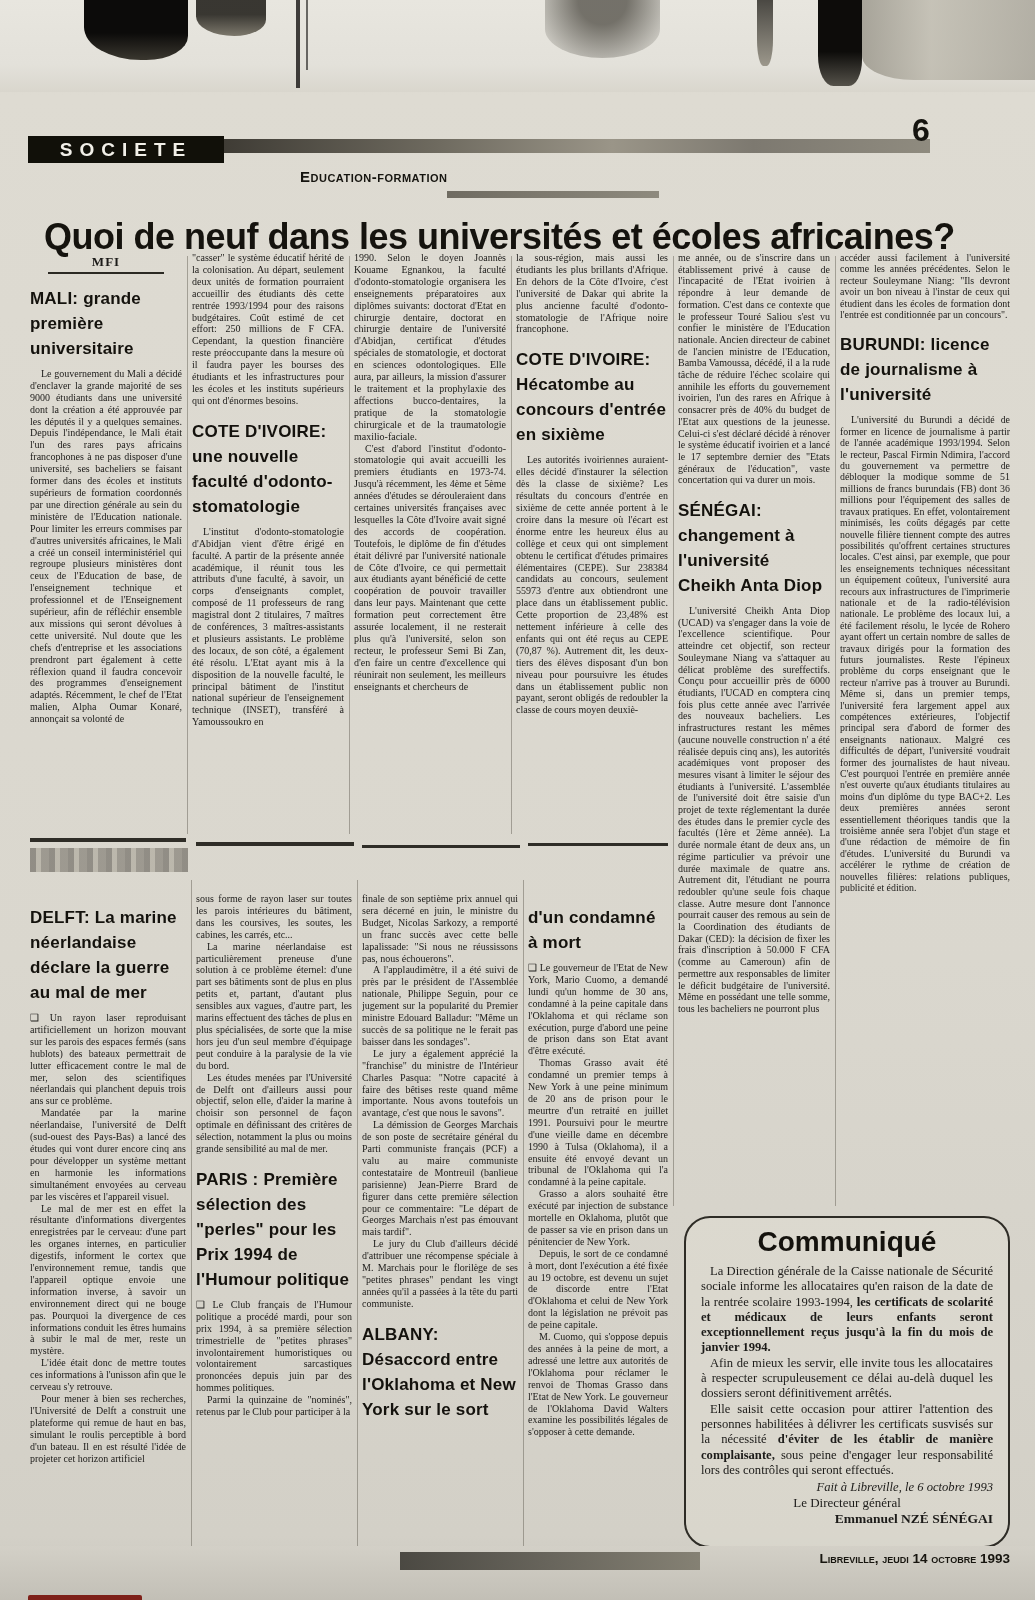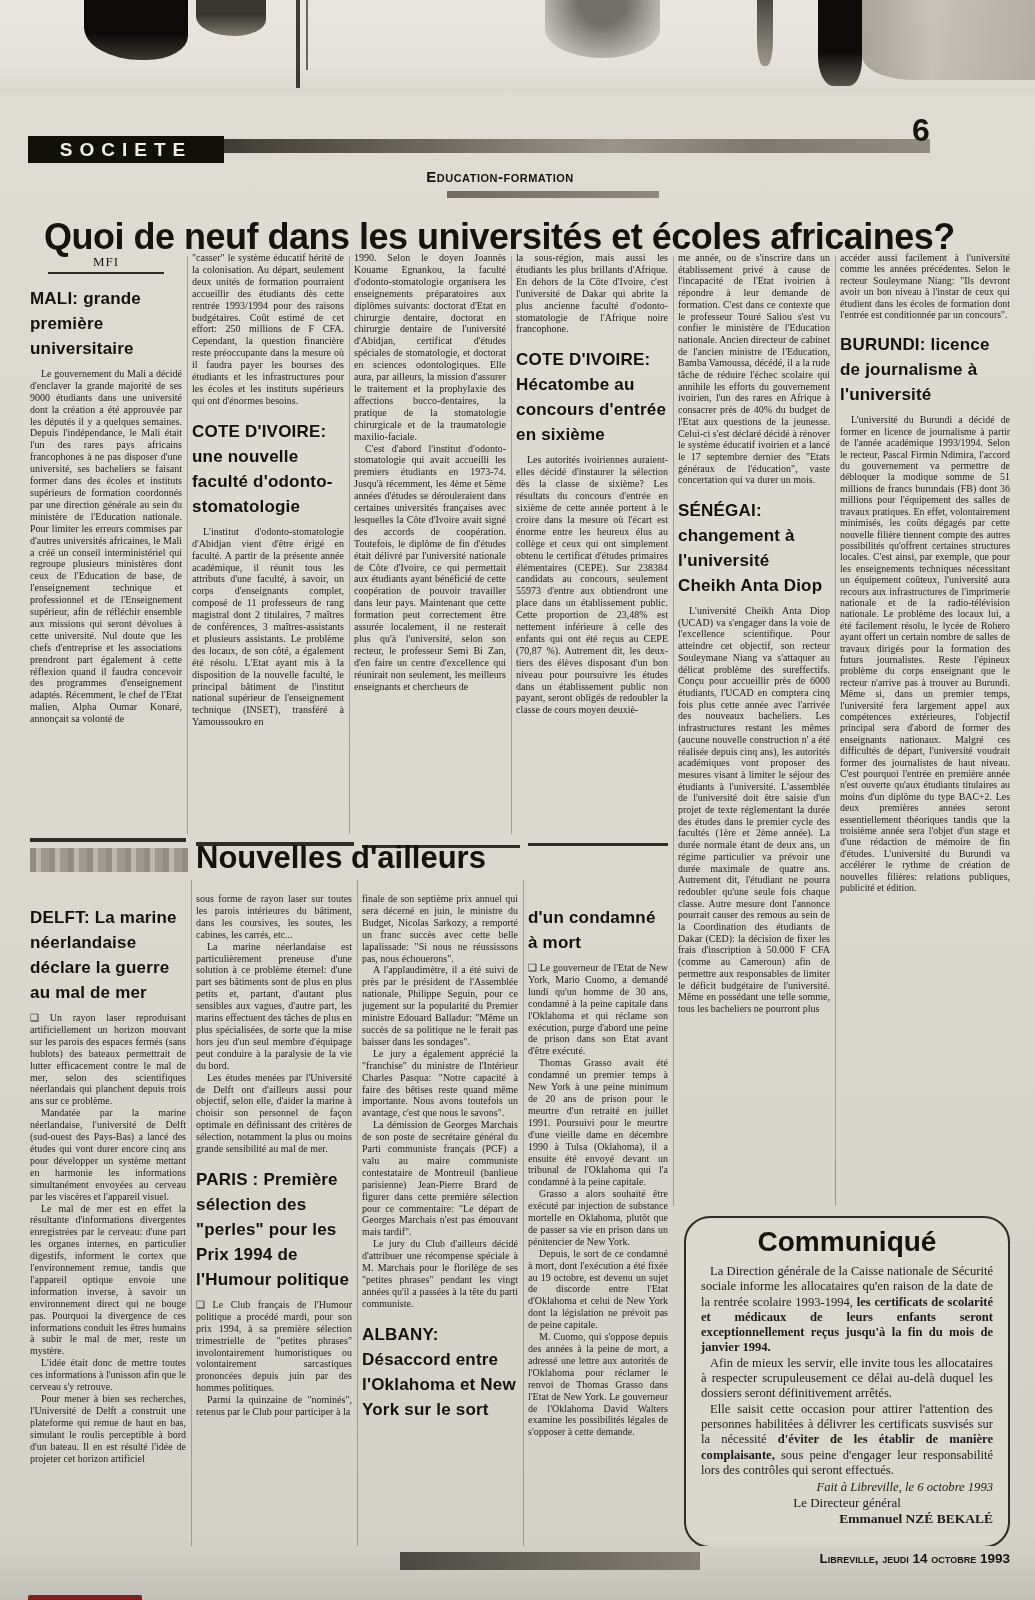--- a/index.html
+++ b/index.html
@@ -19,41 +19,41 @@
   .b6{left:757px;top:0;width:16px;height:66px;background:linear-gradient(180deg,#23211c,#8a8578);opacity:.8;border-radius:0 0 40% 40%;}
   .b7{left:818px;top:0;width:44px;height:86px;background:linear-gradient(180deg,#0d0c0a 60%,#55524a);border-radius:0 0 30% 35%;}
   .b8{left:862px;top:0;width:173px;height:80px;background:linear-gradient(90deg,#8c887c 0%,#b7b3a6 40%,#9d998d 100%);opacity:.7;border-radius:0 0 0 30%;}
   
   .societe-box{position:absolute;left:28px;top:136px;width:196px;height:27px;background:#111009;color:#f1efe8;
     font-family:"Liberation Sans","DejaVu Sans",sans-serif;font-weight:700;font-size:19px;letter-spacing:7px;
     display:flex;align-items:center;justify-content:center;}
   .header-bar{position:absolute;left:224px;top:139px;width:706px;height:14px;
     background:linear-gradient(90deg,#3f3c35 0%,#6e6a5f 30%,#9a9588 55%,#7d7970 75%,#8f8b7f 100%);}
   .pagenum{position:absolute;left:912px;top:112px;font-family:"Liberation Sans","DejaVu Sans",sans-serif;font-weight:700;font-size:32px;color:#15140f;}
-  .kicker{position:absolute;left:300px;top:168px;width:400px;text-align:center;
+  .kicker{position:absolute;left:300px;top:168px;width:400px;text-align:left;
     font-family:"Liberation Sans","DejaVu Sans",sans-serif;font-weight:700;font-size:15px;letter-spacing:.5px;
     font-variant:small-caps;color:#15140f;}
   .kicker-bar{position:absolute;left:447px;top:191px;width:212px;height:7px;background:linear-gradient(90deg,#6f6b61,#8e8a7e);}
   .headline{position:absolute;left:28px;top:200px;width:980px;
     font-family:"Liberation Sans","DejaVu Sans",sans-serif;font-weight:700;font-size:36px;letter-spacing:-.5px;color:#15130e;}
   
   .col{position:absolute;overflow:hidden;text-align:justify;font-size:10px;line-height:11.9px;}
   .c1{left:30px;top:252px;width:152px;height:584px;}
   .c2{left:192px;top:252px;width:152px;height:584px;}
   .c3{left:354px;top:252px;width:152px;height:584px;}
   .c4{left:516px;top:252px;width:152px;height:584px;}
   .c5{left:678px;top:252px;width:152px;height:958px;font-size:10px;line-height:11.7px;}
   .c6{left:840px;top:252px;width:170px;height:958px;font-size:9.9px;line-height:11.4px;}
   .vrule{position:absolute;width:1px;background:rgba(90,86,76,.45);}
   .blk{margin:0;}
   .blk-para{text-indent:11px;}
   .blk-para-noindent,.blk-para-bullet{text-indent:0;}
   .blk-heading{font-family:"Liberation Sans","DejaVu Sans",sans-serif;font-weight:700;font-size:17px;line-height:25px;
     text-align:left;margin:12px 0 7px;color:#14120d;letter-spacing:.2px;}
-  .blk-byline{font-weight:400;font-size:13px;text-align:center;letter-spacing:1px;
+  .blk-byline{font-weight:700;font-size:13px;text-align:center;letter-spacing:1px;
     border-bottom:2px solid #2b2923;padding-bottom:4px;margin:4px 18px 9px;}
   .hrule{position:absolute;background:#2f2d27;}
   
   .noise-strip{position:absolute;left:30px;top:848px;width:158px;height:24px;opacity:.55;
     background:repeating-linear-gradient(90deg,#55514a 0 6px,#a29d90 6px 11px,#6b675e 11px 19px);}
   .section2-title{position:absolute;left:196px;top:840px;width:400px;
     font-family:"Liberation Sans","DejaVu Sans",sans-serif;font-weight:700;font-size:31px;color:#14120d;}
   .bc1{left:30px;top:893px;width:156px;height:660px;}
   .bc2{left:196px;top:893px;width:156px;height:660px;}
   .bc3{left:362px;top:893px;width:156px;height:660px;}
@@ -134,21 +134,20 @@
   <div class="vrule" style="left:511px;top:256px;height:578px"></div>
   <div class="vrule" style="left:673px;top:256px;height:950px"></div>
   <div class="vrule" style="left:835px;top:256px;height:950px"></div>
 
   <div class="hrule" style="left:30px;top:838px;width:156px;height:4px"></div>
   <div class="hrule" style="left:196px;top:842px;width:158px;height:4px"></div>
   <div class="hrule" style="left:362px;top:845px;width:158px;height:3px"></div>
   <div class="hrule" style="left:528px;top:843px;width:140px;height:3px"></div>
 
   <div class="noise-strip"></div>
-  <h2 class="section2-title" style="margin:0">Nouvelles d'ailleurs</h2>
 
   <div class="col bc1">
       <div class="blk blk-heading">DELFT: La marine néerlandaise déclare la guerre au mal de mer</div>
       <div class="blk blk-para-bullet">❑ Un rayon laser reproduisant artificiellement un horizon mouvant sur les parois des espaces fermés (sans hublots) des bateaux permettrait de lutter efficacement contre le mal de mer, selon des scientifiques néerlandais qui planchent depuis trois ans sur ce problème.</div>
       <div class="blk blk-para">Mandatée par la marine néerlandaise, l'université de Delft (sud-ouest des Pays-Bas) a lancé des études qui vont durer encore cinq ans pour développer un système mettant en harmonie les informations simultanément envoyées au cerveau par les viscères et l'appareil visuel.</div>
       <div class="blk blk-para">Le mal de mer est en effet la résultante d'informations divergentes enregistrées par le cerveau: d'une part les organes internes, en particulier digestifs, informent le cortex que l'environnement remue, tandis que l'appareil optique envoie une information inverse, à savoir un environnement direct qui ne bouge pas. Pourquoi la divergence de ces informations conduit les êtres humains à subir le mal de mer, reste un mystère.</div>
       <div class="blk blk-para">L'idée était donc de mettre toutes ces informations à l'unisson afin que le cerveau s'y retrouve.</div>
       <div class="blk blk-para">Pour mener à bien ses recherches, l'Université de Delft a construit une plateforme qui remue de haut en bas, simulant le roulis perceptible à bord d'un bateau. Il en est résulté l'idée de projeter cet horizon artificiel</div>
     </div>
   <div class="col bc2">
@@ -182,21 +181,21 @@
 
   <div class="communique">
     <h2>Communiqué</h2>
     <div class="cbody">
         <div class="blk blk-cpara"><span>La Direction générale de la Caisse nationale de Sécurité sociale informe les allocataires qu'en raison de la date de la rentrée scolaire 1993-1994, </span><span style="font-weight: 700;">les certificats de scolarité et médicaux de leurs enfants seront exceptionnellement reçus jusqu'à la fin du mois de janvier 1994.</span></div>
         <div class="blk blk-cpara"><span>Afin de mieux les servir, elle invite tous les allocataires à respecter scrupuleusement ce délai au-delà duquel les dossiers seront définitivement arrêtés.</span></div>
         <div class="blk blk-cpara"><span>Elle saisit cette occasion pour attirer l'attention des personnes habilitées à délivrer les certificats susvisés sur la nécessité </span><span style="font-weight: 700;">d'éviter de les établir de manière complaisante,</span><span> sous peine d'engager leur responsabilité lors des contrôles qui seront effectués.</span></div>
       </div>
     <div class="c-date">Fait à Libreville, le 6 octobre 1993</div>
     <div class="c-sig1">Le Directeur général</div>
-    <div class="c-sig2">Emmanuel NZÉ BEKALÉ</div>
+    <div class="c-sig2">Emmanuel NZÉ SÉNÉGAI</div>
   </div>
 
   <div class="footer-zone"></div>
   <div class="masthead">l'union</div>
   <div class="footer-bar"></div>
   <div class="footer-date">Libreville, jeudi 14 octobre 1993</div>
 
 </div>
 
 </body></html>

